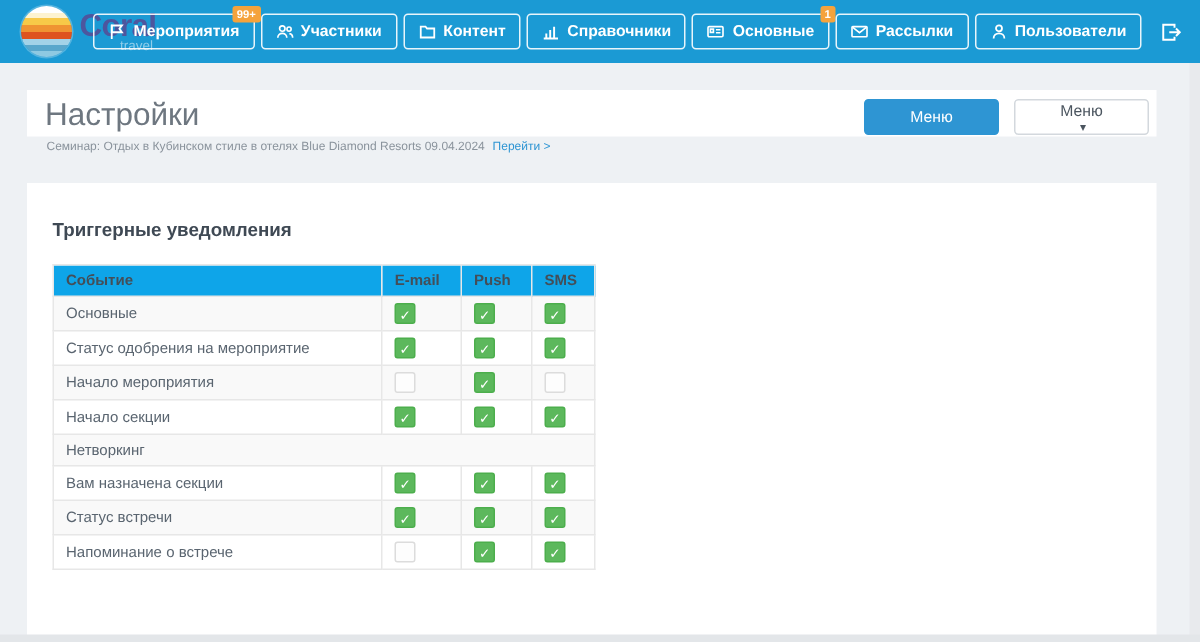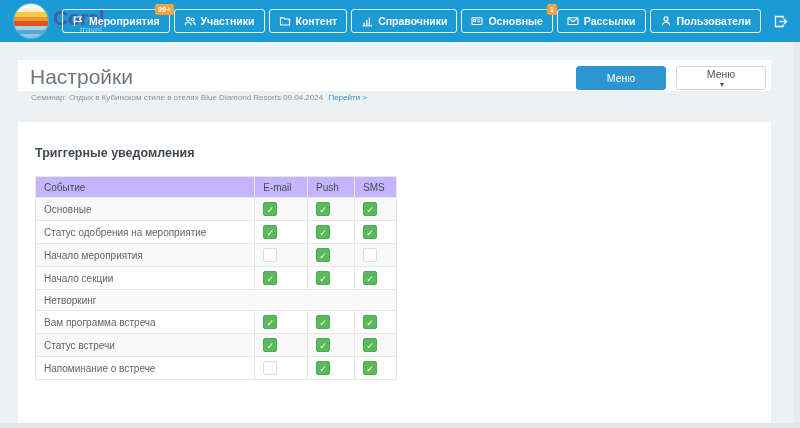--- a/index.html
+++ b/index.html
@@ -39,21 +39,21 @@
   .caret { font-size:8px; margin-left:2px; }
 
   
   .content-panel { position:absolute; left:18px; top:122px; width:753px; height:306px; background:#fff;
     padding:24px 17px; }
   .section-title { font-size:12.5px; font-weight:bold; color:#3f4954; }
   .notif-title { margin-bottom:16px; }
 
   table { border-collapse:collapse; width:362px; font-size:10px; color:#5a6570; }
   th, td { border:1px solid #e7e7e7; padding:4px 8px; text-align:left; height:21px; }
-  th { font-weight:normal; color:#444e58; background:#c4b5fd; }
+  th { font-weight:bold; color:#444e58; background:#0ea5e9; }
   tbody tr:nth-child(odd) { background:#f9f9f9; }
   td.group { color:#5a6570; }
   .cb { display:inline-block; width:14px; height:14px; border-radius:2px; font-size:9px; line-height:14px;
     text-align:center; cursor:pointer; vertical-align:middle; }
   .cb.on { background:#5cb85c; border:1px solid #4cae4c; color:#fff; }
   .cb.off { background:#fdfdfd; border:1px solid #dcdcdc; }
 
   .bonus-title { margin-top:42px; margin-bottom:16px; }
 
   
@@ -204,21 +204,21 @@
         <tr>
           <td>Начало секции</td>
           <td><span class="cb on">✓</span></td>
           <td><span class="cb on">✓</span></td>
           <td><span class="cb on">✓</span></td>
         </tr>
         <tr>
           <td class="group" colspan="4">Нетворкинг</td>
         </tr>
         <tr>
-          <td>Вам программа встреча</td>
+          <td>Вам назначена секции</td>
           <td><span class="cb on">✓</span></td>
           <td><span class="cb on">✓</span></td>
           <td><span class="cb on">✓</span></td>
         </tr>
         <tr>
           <td>Статус встречи</td>
           <td><span class="cb on">✓</span></td>
           <td><span class="cb on">✓</span></td>
           <td><span class="cb on">✓</span></td>
         </tr>

